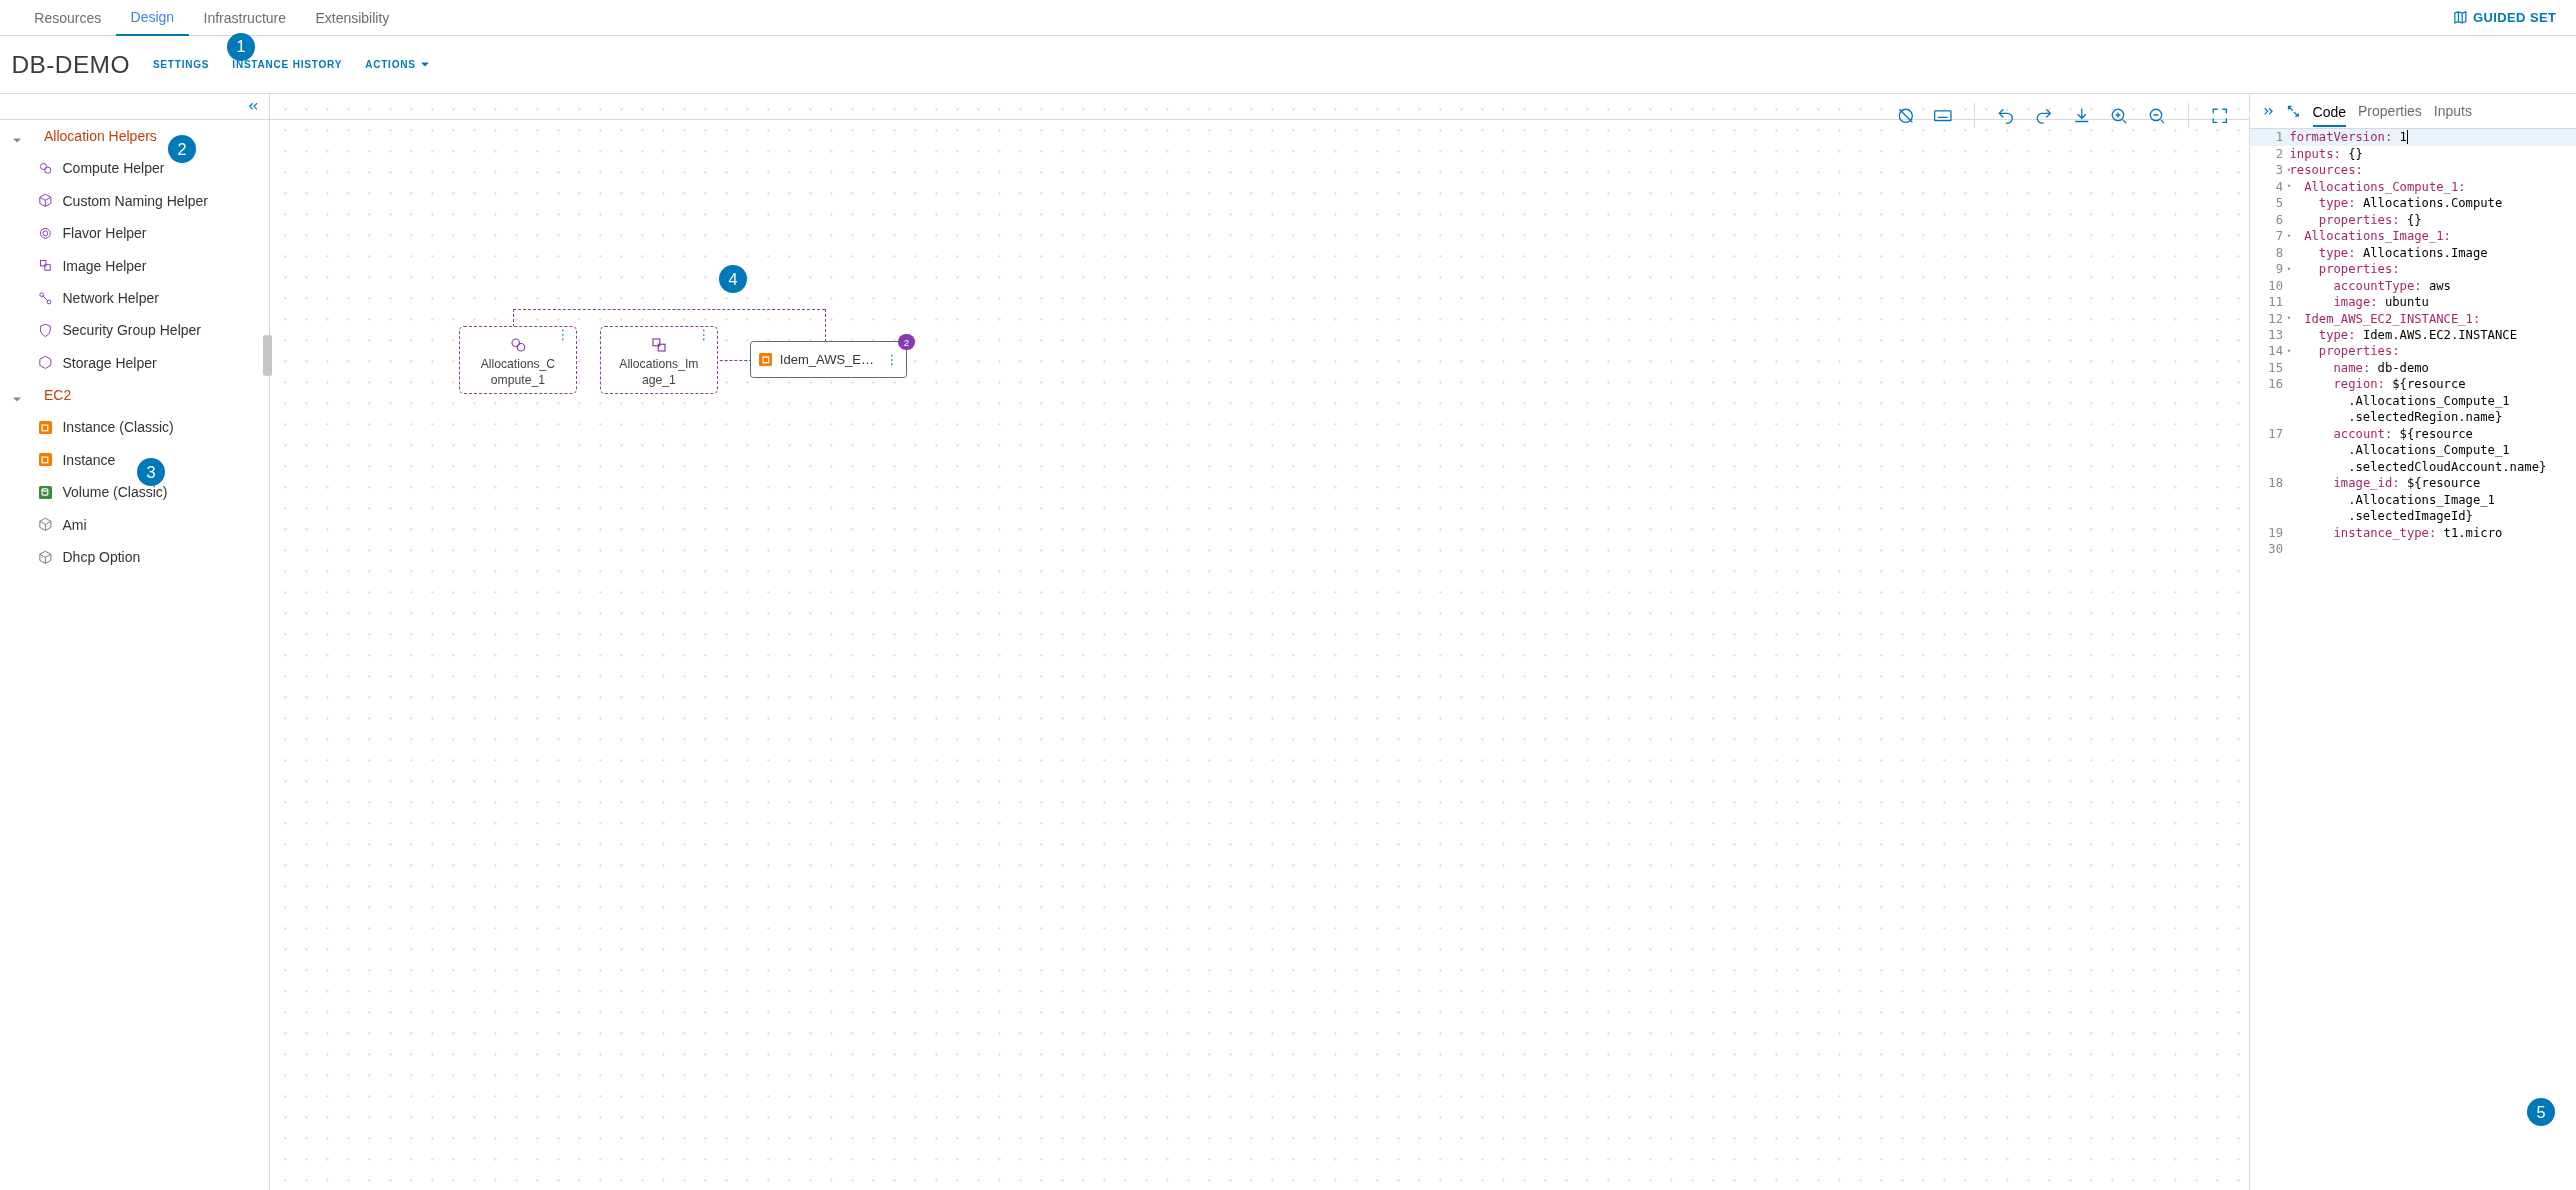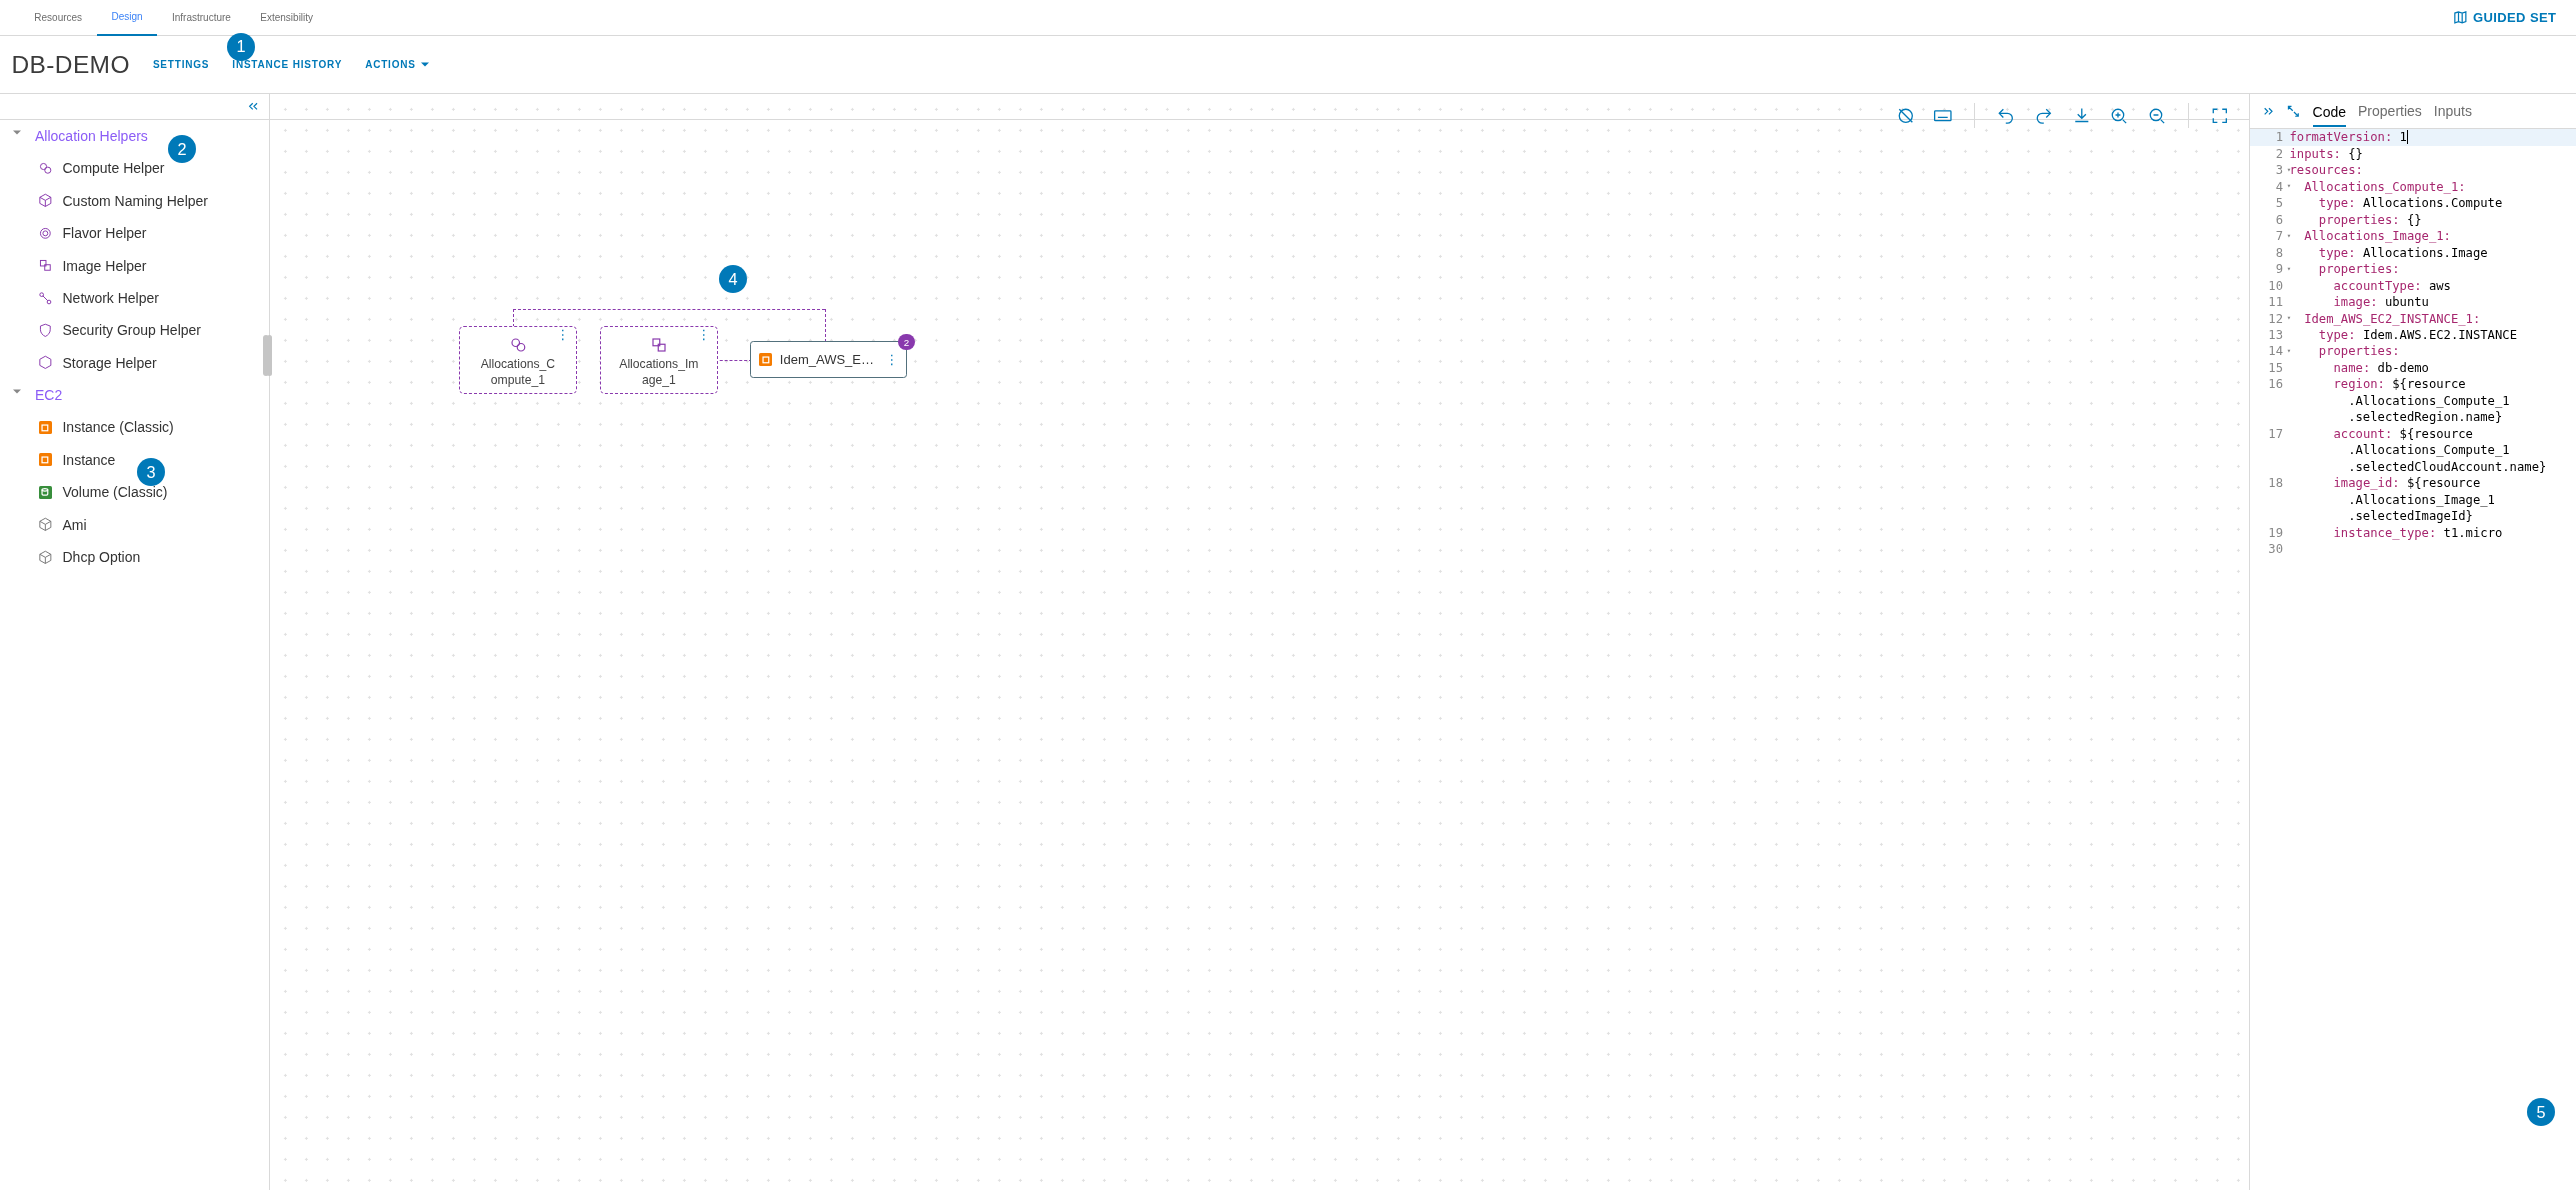--- a/index.html
+++ b/index.html
@@ -15,37 +15,37 @@
     --code-val:#444;
     --gutter:#888;
     --bg:#ffffff;
     --dot:#e0e0e0;
     --badge:#8939AD;
     --callout:#0079B8;
   }
   html,body{margin:0;padding:0;font-family:"Helvetica Neue",Arial,sans-serif;font-size:13px;color:var(--text);background:var(--bg);}
   
   .topnav{display:flex;align-items:center;border-bottom:0.8px solid var(--line);height:35px;padding:0 19.6px;}
-  .topnav .tab{padding:0 14.7px;height:100%;display:flex;align-items:center;color:var(--text-muted);cursor:pointer;font-size:10px;}
+  .topnav .tab{padding:0 14.7px;height:100%;display:flex;align-items:center;color:var(--text-muted);cursor:pointer;font-size:14px;}
   .topnav .tab.active{color:#3b82f6;border-bottom:2.4px solid var(--blue);font-weight:400;}
   .topnav .spacer{flex:1;}
   .guided{color:var(--blue);font-weight:600;letter-spacing:0.4px;display:flex;align-items:flex-end;gap:4.9px;}
   .guided svg{width:14.7px;height:14.7px;}
   
   .titlebar{display:flex;align-items:center;gap:23px;padding:14.7px 11.4px 14.7px 11.4px;border-bottom:0.8px solid var(--line);}
   .titlebar h1{margin:0;font-size:24.5px;font-weight:400;letter-spacing:0.4px;}
   .titlebar .link{color:var(--blue);font-size:10px;font-weight:600;letter-spacing:0.8px;cursor:pointer;}
   .titlebar .link.caret::after{content:"";display:inline-block;margin-left:4.9px;border:4.1px solid transparent;border-top-color:var(--blue);transform:translateY(2.4px);}
   
   .workspace{display:flex;height:calc(100vh - 35px - 59px);min-height:481px;}
   
   .palette{width:269px;border-right:0.8px solid var(--line);overflow:auto;position:relative;}
   .palette .collapse-bar{height:24.5px;display:flex;justify-content:flex-end;align-items:center;padding-right:8.2px;border-bottom:0.8px solid var(--line);}
   .palette .collapse-bar svg{width:14.7px;height:14.7px;color:var(--blue);}
-  .section-header{display:flex;align-items:flex-start;gap:14px;padding:8.2px 13px;font-size:14px;color:#8b5cf6;cursor:pointer;}
+  .section-header{display:flex;align-items:flex-end;gap:23px;padding:8.2px 13px;font-size:14px;color:#c2410c;cursor:pointer;}
   .section-header .caret{width:0;height:0;border:4.1px solid transparent;border-top-color:#888;transform:translateY(2.4px);}
   .palette-item{display:flex;align-items:center;gap:9.8px;padding:8.2px 13px 8.2px 38px;font-size:14px;color:#333;cursor:grab;}
   .palette-item .ico{width:14.7px;height:14.7px;display:flex;align-items:center;justify-content:center;flex-shrink:0;}
   .ico-purple svg{color:var(--purple);}
   .ico-box{width:13px;height:13px;border-radius:1.6px;display:flex;align-items:center;justify-content:center;}
   .ico-box.orange{background:var(--orange);}
   .ico-box.green{background:var(--green);}
   .ico-box svg{color:#fff;width:9.8px;height:9.8px;}
   .ico-outline svg{color:#777;}
   .scroll-thumb{position:absolute;right:0;width:5.7px;height:41px;background:#c5c5c5;border-radius:3.3px;}

